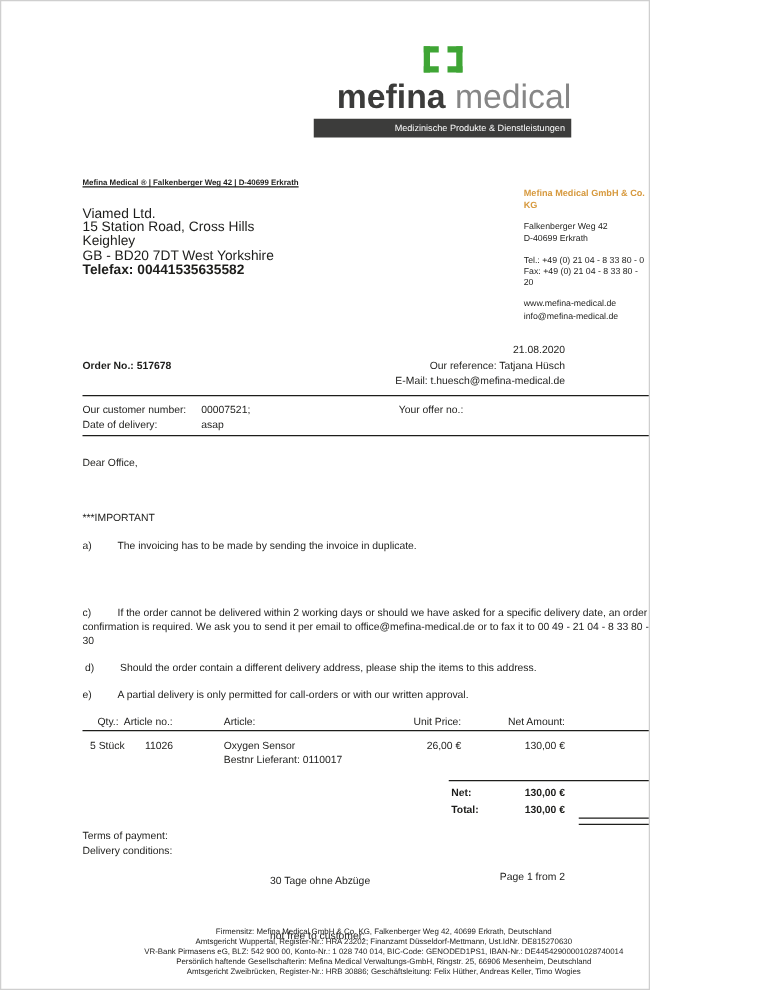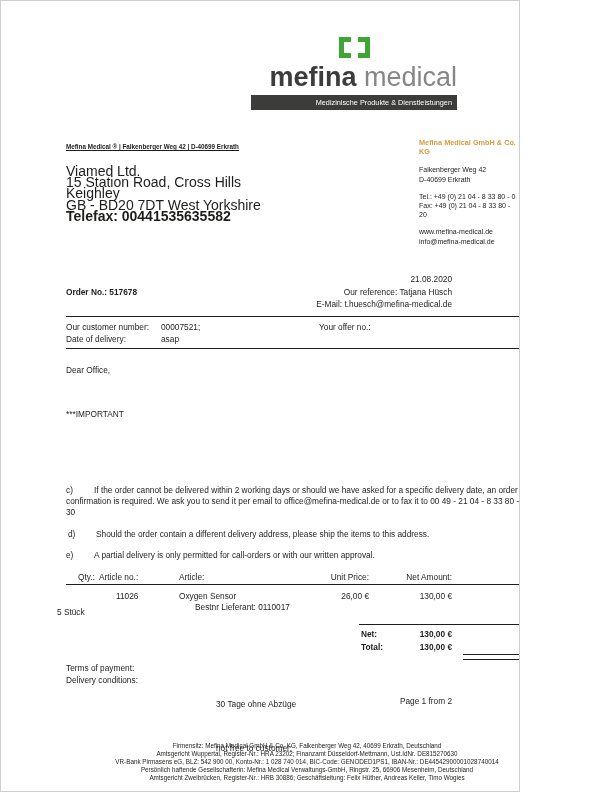--- a/index.html
+++ b/index.html
@@ -33,23 +33,23 @@
     margin-top:3px;background:#3c3c3b;color:#ffffff;
     font-size:7.3px;line-height:9px;text-align:right;
     padding:3px 5px;
   }
 
   .sender-line{
     position:absolute;left:65px;top:142px;
     font-size:6.3px;font-weight:bold;text-decoration:underline;white-space:nowrap;
   }
 
-  .recipient{position:absolute;left:65px;top:165px;font-size:14px;line-height:11.2px;}
+  .recipient{position:absolute;left:65px;top:165px;font-size:11px;line-height:11.2px;}
 
-  .company{position:absolute;left:418px;top:137px;font-size:7px;line-height:9.2px;}
+  .company{position:absolute;left:418px;top:149px;font-size:7px;line-height:9.2px;}
   .company .name{color:#d79a3f;font-weight:bold;font-size:7.3px;margin-bottom:9px;}
   .company .gap{height:8px;}
 
   .para{width:460px;font-size:8.3px;line-height:11px;}
   .item-key{display:inline-block;width:28px;}
 
   .dbl-rule{position:absolute;height:4px;border-top:1px solid #1d1d1b;border-bottom:1px solid #1d1d1b;}
 </style>
 </head>
 <body>
@@ -102,41 +102,44 @@
   <div class="abs f-body" style="top:321px;left:65px;">Our customer number:</div>
   <div class="abs f-body" style="top:321px;left:160px;">00007521;</div>
   <div class="abs f-body" style="top:321px;left:318px;">Your offer no.:</div>
   <div class="abs f-body" style="top:333px;left:65px;">Date of delivery:</div>
   <div class="abs f-body" style="top:333px;left:160px;">asap</div>
   <div class="rule" style="top:347px;left:65px;width:480px;"></div>
 
   <div class="abs f-body" style="top:364px;left:65px;">Dear Office,</div>
   <div class="abs f-body" style="top:408px;left:65px;">***IMPORTANT</div>
 
+  <div class="wrap para" style="top:430px;left:65px;">
+    <span class="item-key">a)</span><span>The invoicing has to be made by sending the invoice in duplicate.</span>
+  </div>
   <div class="wrap para" style="top:484px;left:65px;">
     <span class="item-key">c)</span><span>If the order cannot be delivered within 2 working days or should we have asked for a specific delivery date, an order confirmation is required. We ask you to send it per email to office@mefina-medical.de or to fax it to 00 49 - 21 04 - 8 33 80 - 30</span>
   </div>
   <div class="wrap para" style="top:528px;left:67px;">
     <span class="item-key">d)</span><span>Should the order contain a different delivery address, please ship the items to this address.</span>
   </div>
   <div class="wrap para" style="top:549px;left:65px;">
     <span class="item-key">e)</span><span>A partial delivery is only permitted for call-orders or with our written approval.</span>
   </div>
 
   <div class="abs f-body" style="top:571px;left:77px;">Qty.:</div>
   <div class="abs f-body" style="top:571px;left:98px;">Article no.:</div>
   <div class="abs f-body" style="top:571px;left:178px;">Article:</div>
   <div class="abs f-body" style="top:571px;right:150px;">Unit Price:</div>
   <div class="abs f-body" style="top:571px;right:67px;">Net Amount:</div>
   <div class="rule" style="top:583px;left:65px;width:480px;"></div>
 
-  <div class="abs f-body" style="top:590px;left:56px;margin-top:16px;">5 Stück</div>
+  <div class="abs f-body" style="top:590px;left:71px;">5 Stück</div>
   <div class="abs f-body" style="top:590px;left:115px;">11026</div>
   <div class="abs f-body" style="top:590px;left:178px;">Oxygen Sensor</div>
-  <div class="abs f-body" style="top:601px;left:178px;margin-left:16px;">Bestnr Lieferant: 0110017</div>
+  <div class="abs f-body" style="top:601px;left:178px;">Bestnr Lieferant: 0110017</div>
   <div class="abs f-body" style="top:590px;right:150px;">26,00 €</div>
   <div class="abs f-body" style="top:590px;right:67px;">130,00 €</div>
 
   <div class="rule" style="top:623px;left:358px;width:187px;"></div>
   <div class="abs f-body bold" style="top:628px;left:360px;">Net:</div>
   <div class="abs f-body bold" style="top:628px;right:67px;">130,00 €</div>
   <div class="abs f-body bold" style="top:641px;left:360px;">Total:</div>
   <div class="abs f-body bold" style="top:641px;right:67px;">130,00 €</div>
   <div class="dbl-rule" style="top:653px;left:462px;width:83px;"></div>
 

